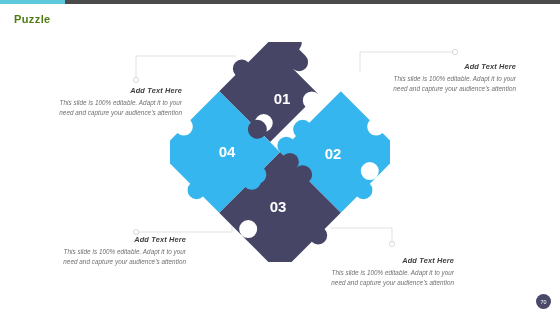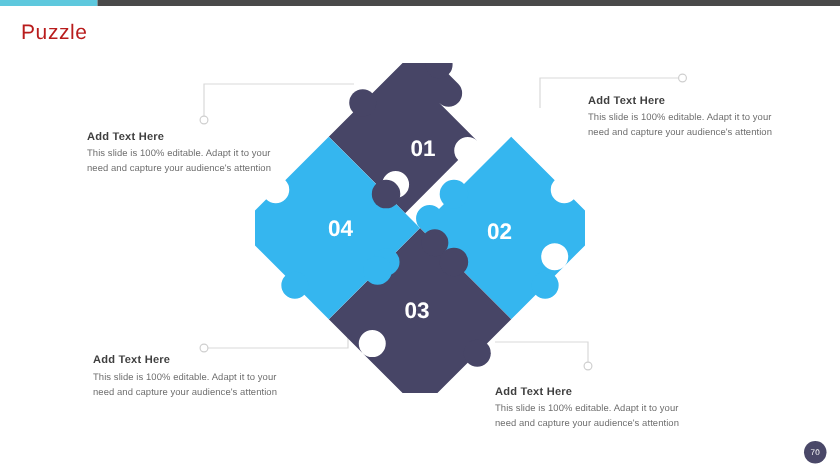--- a/index.html
+++ b/index.html
@@ -36,24 +36,24 @@
     flex: 1;
     height: 100%;
     background: #4a4a4a;
   }
 
   
   .page-title {
     position: absolute;
     left: 14px;
     top: 13px;
-    font-size: 14px;
-    color: #b91c1c;
+    font-size: 11px;
+    color: #4d7c0f;
     letter-spacing: 0.4px;
-    font-weight: 400;
+    font-weight: 700;
     white-space: nowrap;
   }
 
   
   .connectors {
     position: absolute;
     left: 0; top: 0;
     width: 560px;
     height: 315px;
     pointer-events: none;
@@ -65,21 +65,22 @@
     left: 170px;
     top: 42px;
     width: 220px;
     height: 220px;
   }
 
   
   .callout {
     position: absolute;
     width: 124px;
-    text-align: left;
+    text-align: right;
+    font-style: italic;
   }
   .callout .heading {
     font-size: 7.4px;
     font-weight: bold;
     color: #3f3f3f;
     letter-spacing: 0.15px;
     margin-bottom: 3px;
   }
   .callout .body {
     font-size: 6.3px;

